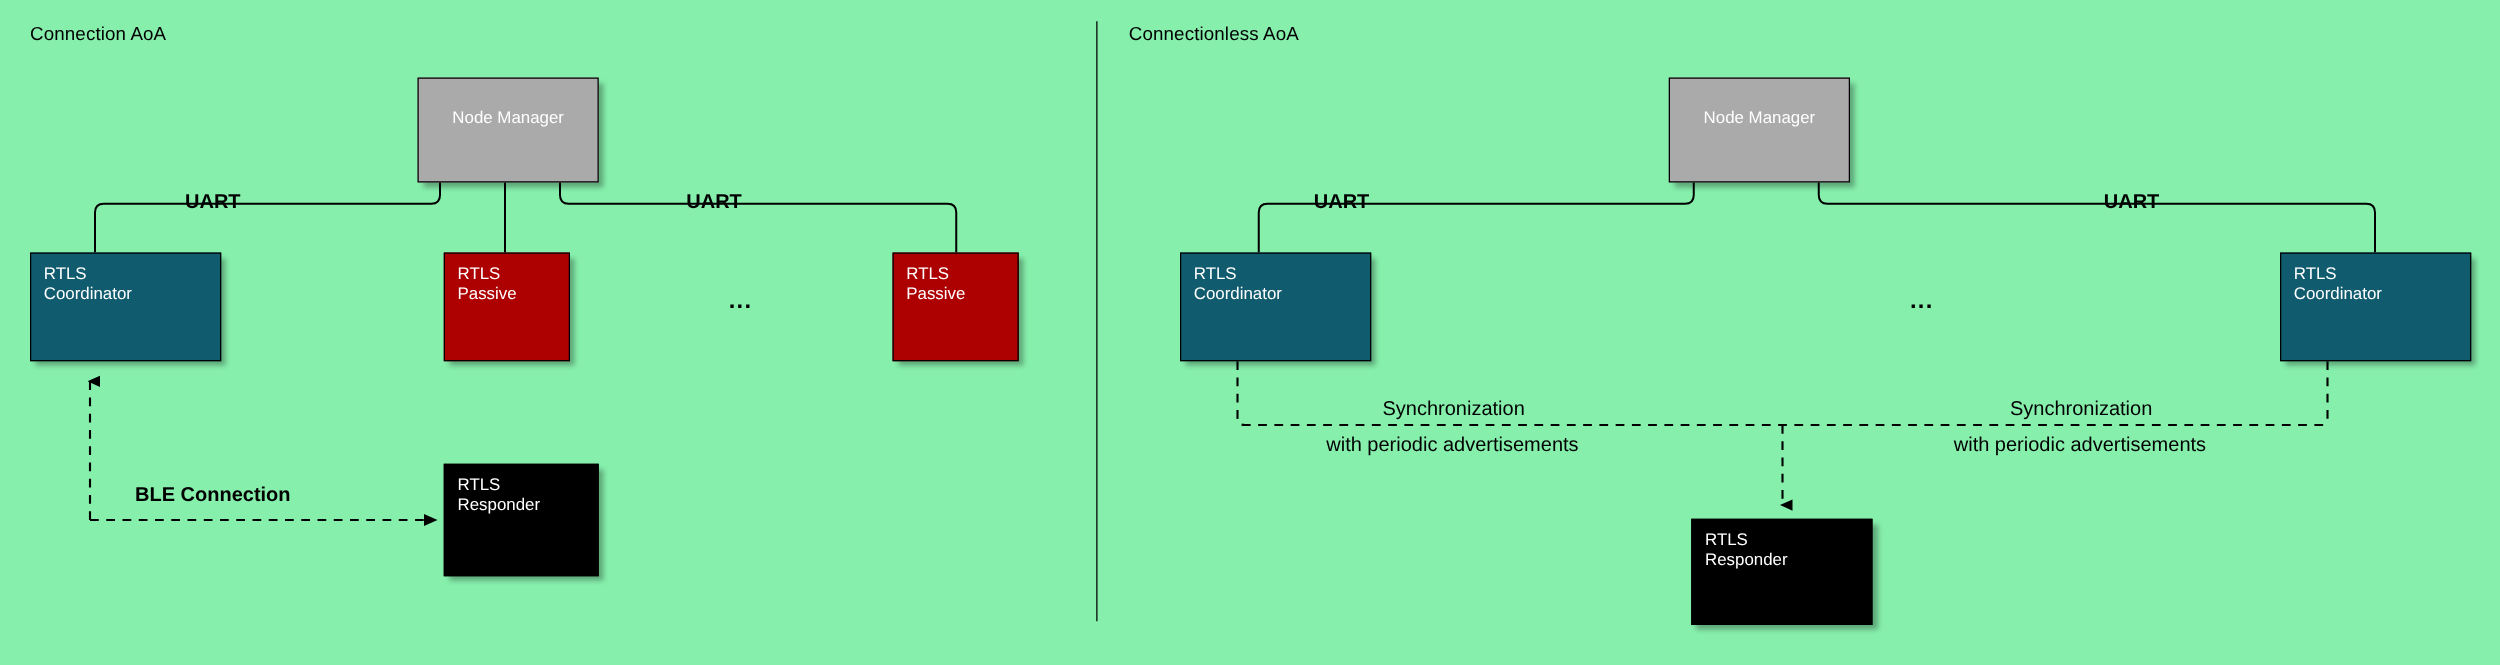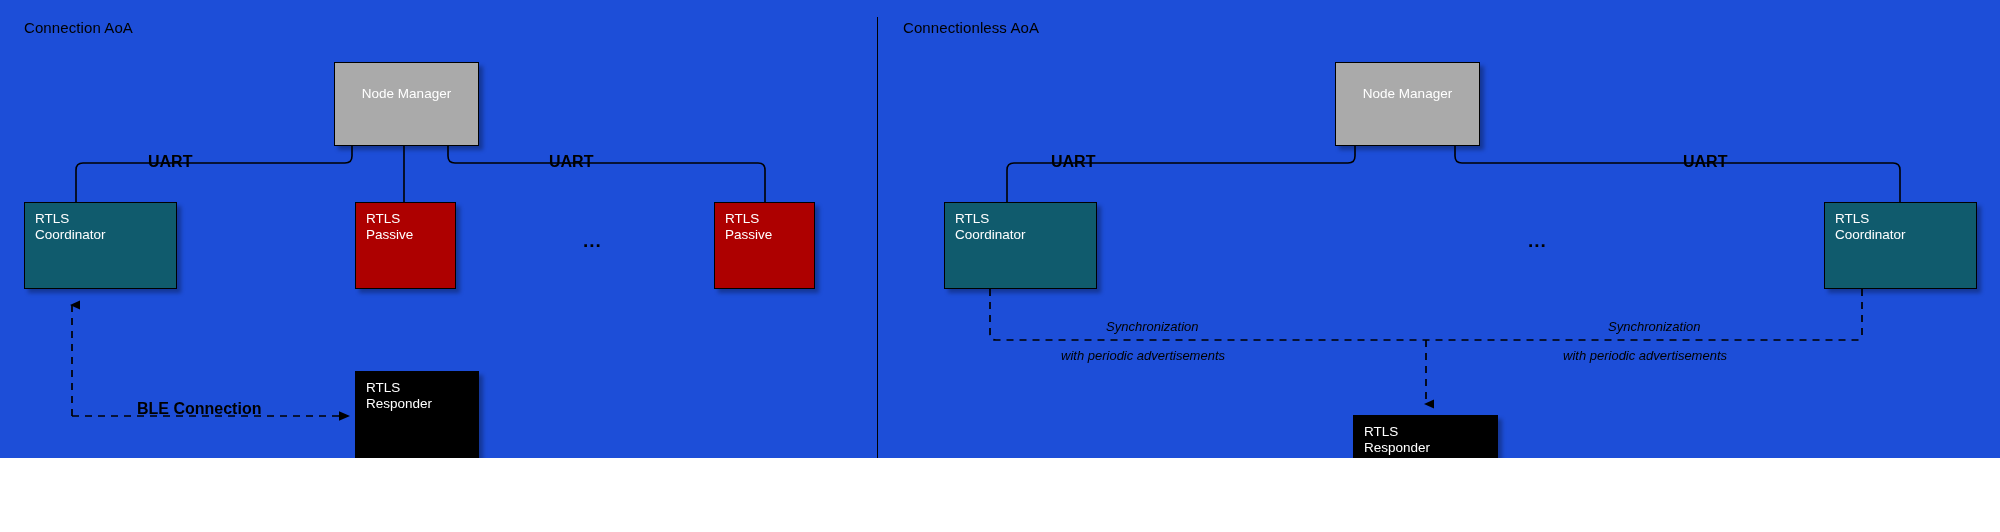--- a/index.html
+++ b/index.html
@@ -6,22 +6,22 @@
     margin: 0;
     padding: 0;
     background: #ffffff;
   }
   body {
     font-family: "Liberation Sans", "DejaVu Sans", sans-serif;
   }
   #canvas {
     position: relative;
     width: 2000px;
-    height: 458px;
-    background: #1d4ed8;
+    height: 532px;
+    background: #86efac;
     overflow: hidden;
   }
   .panel-title {
     position: absolute;
     font-size: 15px;
     font-weight: 400;
     color: #000000;
     letter-spacing: 0.1px;
     white-space: nowrap;
   }
@@ -54,25 +54,24 @@
 
   .edge-label {
     position: absolute;
     font-size: 16px;
     font-weight: bold;
     color: #000000;
     white-space: nowrap;
   }
   .sync-label {
     position: absolute;
-    font-size: 13px;
+    font-size: 16px;
     font-weight: 400;
     color: #000000;
     white-space: nowrap;
-    font-style: italic;
   }
   .ellipsis {
     position: absolute;
     font-size: 19px;
     font-weight: bold;
     color: #000000;
     letter-spacing: 1px;
   }
   svg.wires {
     position: absolute;
@@ -142,21 +141,21 @@
 Coordinator</div>
 
   <div class="node node-red" style="left:355px; top:202px; width:101px; height:87px;">RTLS
 Passive</div>
 
   <div class="ellipsis" style="left:583px; top:230px;">...</div>
 
   <div class="node node-red" style="left:714px; top:202px; width:101px; height:87px;">RTLS
 Passive</div>
 
-  <div class="edge-label" style="left:137px; top:388px;margin-top:12px;">BLE Connection</div>
+  <div class="edge-label" style="left:108px; top:388px;">BLE Connection</div>
 
   <div class="node node-black" style="left:355px; top:371px; width:124px; height:90px;">RTLS
 Responder</div>
 
   <div class="divider" style="left:877px; top:17px; height:480px;"></div>
 
   <div class="panel-title" style="left:903px; top:19px;">Connectionless AoA</div>
 
   <div class="node node-gray center-label" style="left:1335px; top:62px; width:145px; height:84px;">Node Manager</div>
 

